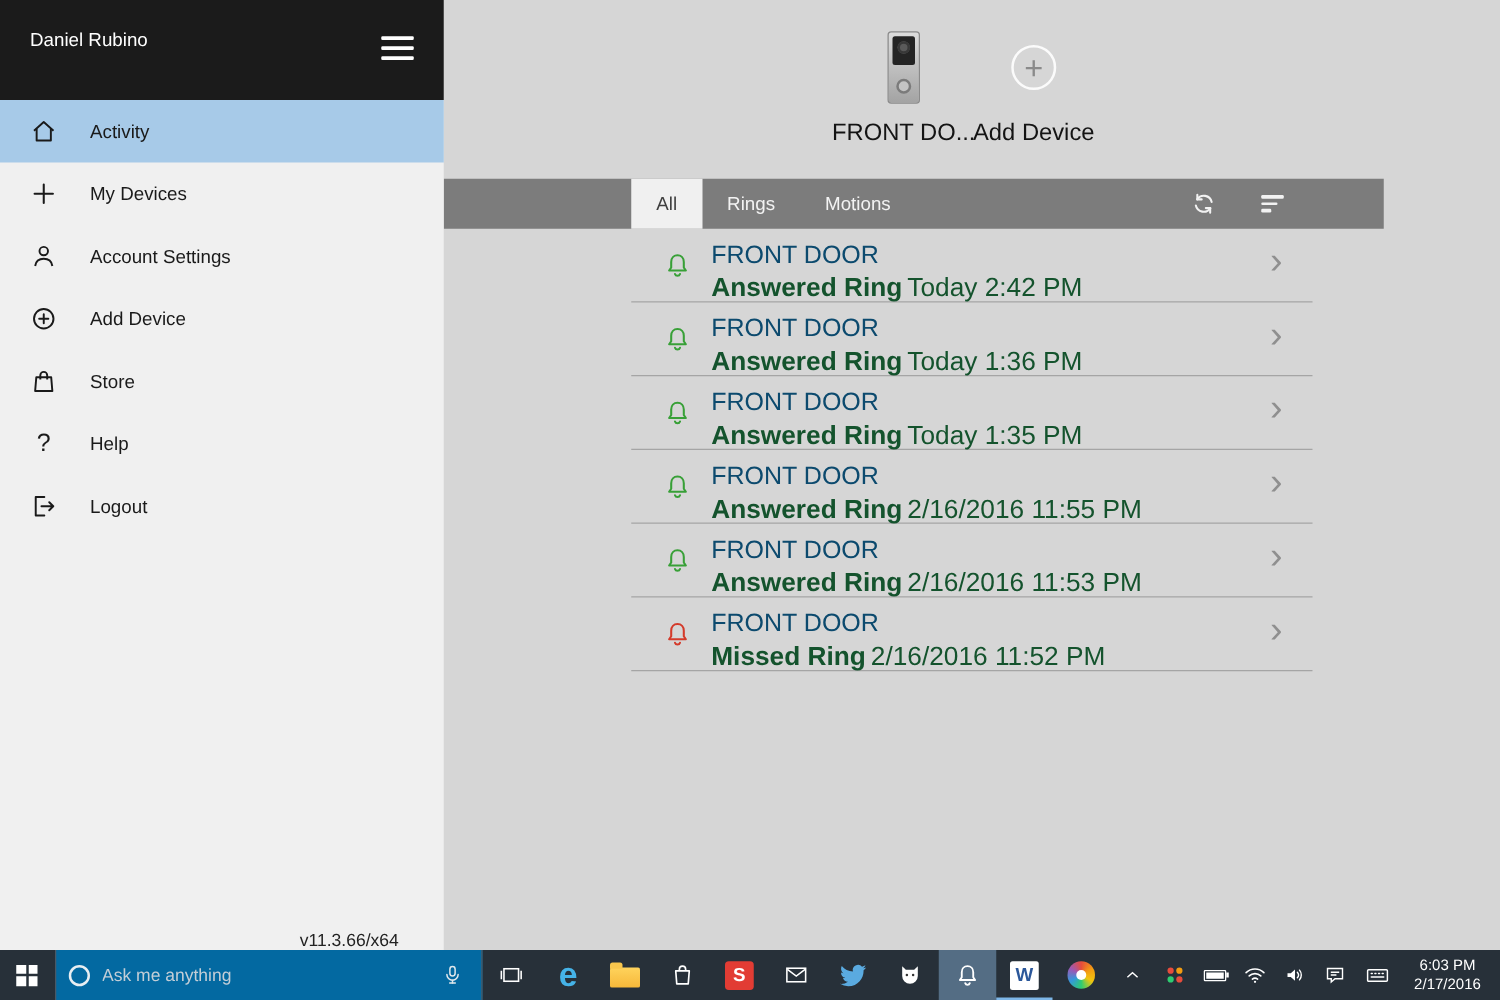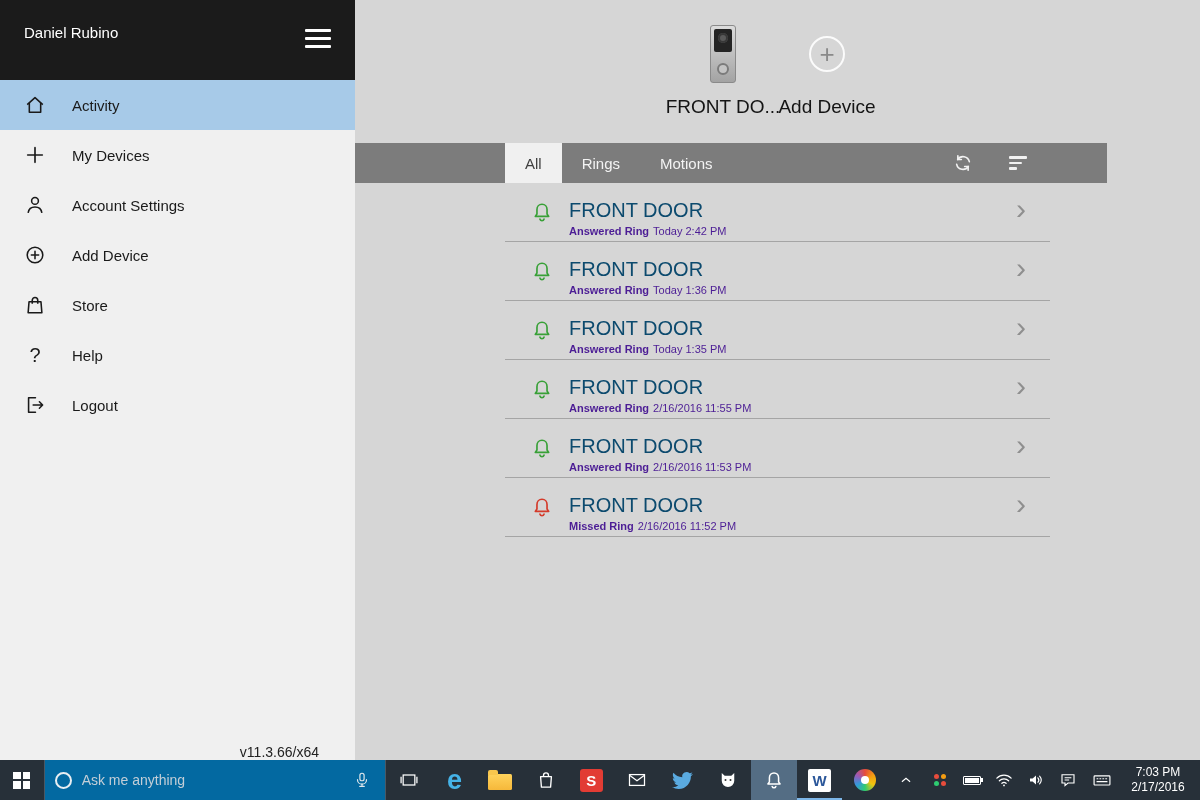--- a/index.html
+++ b/index.html
@@ -43,21 +43,21 @@
   .sortbars i { display:block; height:2.5px; background:#f2f2f2; margin:2.8px 0; border-radius:1px; }
   .sortbars i:nth-child(1){ width:18px; } .sortbars i:nth-child(2){ width:13px; } .sortbars i:nth-child(3){ width:8px; }
 
   .activity-list { position:absolute; top:183px; left:150px; width:545px; }
   .row { height:59px; border-bottom:1px solid #a5a5a5; display:flex; align-items:center; position:relative; cursor:pointer; }
   .bell { width:22px; height:24px; margin-left:26px; flex:0 0 22px; }
   .bell.answered { color:#38a037; }
   .bell.missed { color:#d43a2a; }
   .texts { margin-left:16px; }
   .line1 { font-size:20px; color:#0c4a6e;margin-top:12px; }
-  .line2 { font-size:11px; color:#4c1d95; margin-top:3px; }
+  .line2 { font-size:21px; color:#14532d; margin-top:3px; }
   .line2 .time { margin-left:4px; font-weight:normal; }
   .chevron { position:absolute; right:24px; top:50%; transform:translateY(-58%); font-size:30px; color:#8f8f8f; font-weight:300; }
 
   
   .taskbar { position:absolute; left:0; bottom:0; width:1200px; height:40px; background:#273039; display:flex; align-items:center; z-index:5; color:#fff; }
   .start { width:44px; height:40px; display:flex; align-items:center; justify-content:center; }
   .winlogo { width:17px; height:17px; display:grid; grid-template-columns:1fr 1fr; grid-template-rows:1fr 1fr; gap:2px; }
   .winlogo i { background:#fff; }
   .search { width:345px; height:40px; background:#0369a1; border-left:1px solid #4a5865; border-right:1px solid #4a5865; display:flex; align-items:center; padding:0 10px; }
   .cortana { width:17px; height:17px; border:2px solid #e8eef2; border-radius:50%; flex:0 0 17px; margin-right:10px; }
@@ -456,17 +456,17 @@
     </button>
     <button class="tr wide">
       <svg viewBox="0 0 24 24" width="20" height="20">
           <g fill="none" stroke="#fff" stroke-width="1.4">
             <rect x="2.5" y="7" width="19" height="11" rx="1"></rect>
             <path d="M6 10.5h1M9.5 10.5h1M13 10.5h1M16.5 10.5h1M6 14h12" stroke-linecap="round"></path>
           </g>
         </svg>
     </button>
     <div class="clock">
-      <div>7:03 PM</div>
+      <div>6:03 PM</div>
       <div>2/17/2016</div>
     </div>
   </div>
 </footer>
 
 </body></html>

